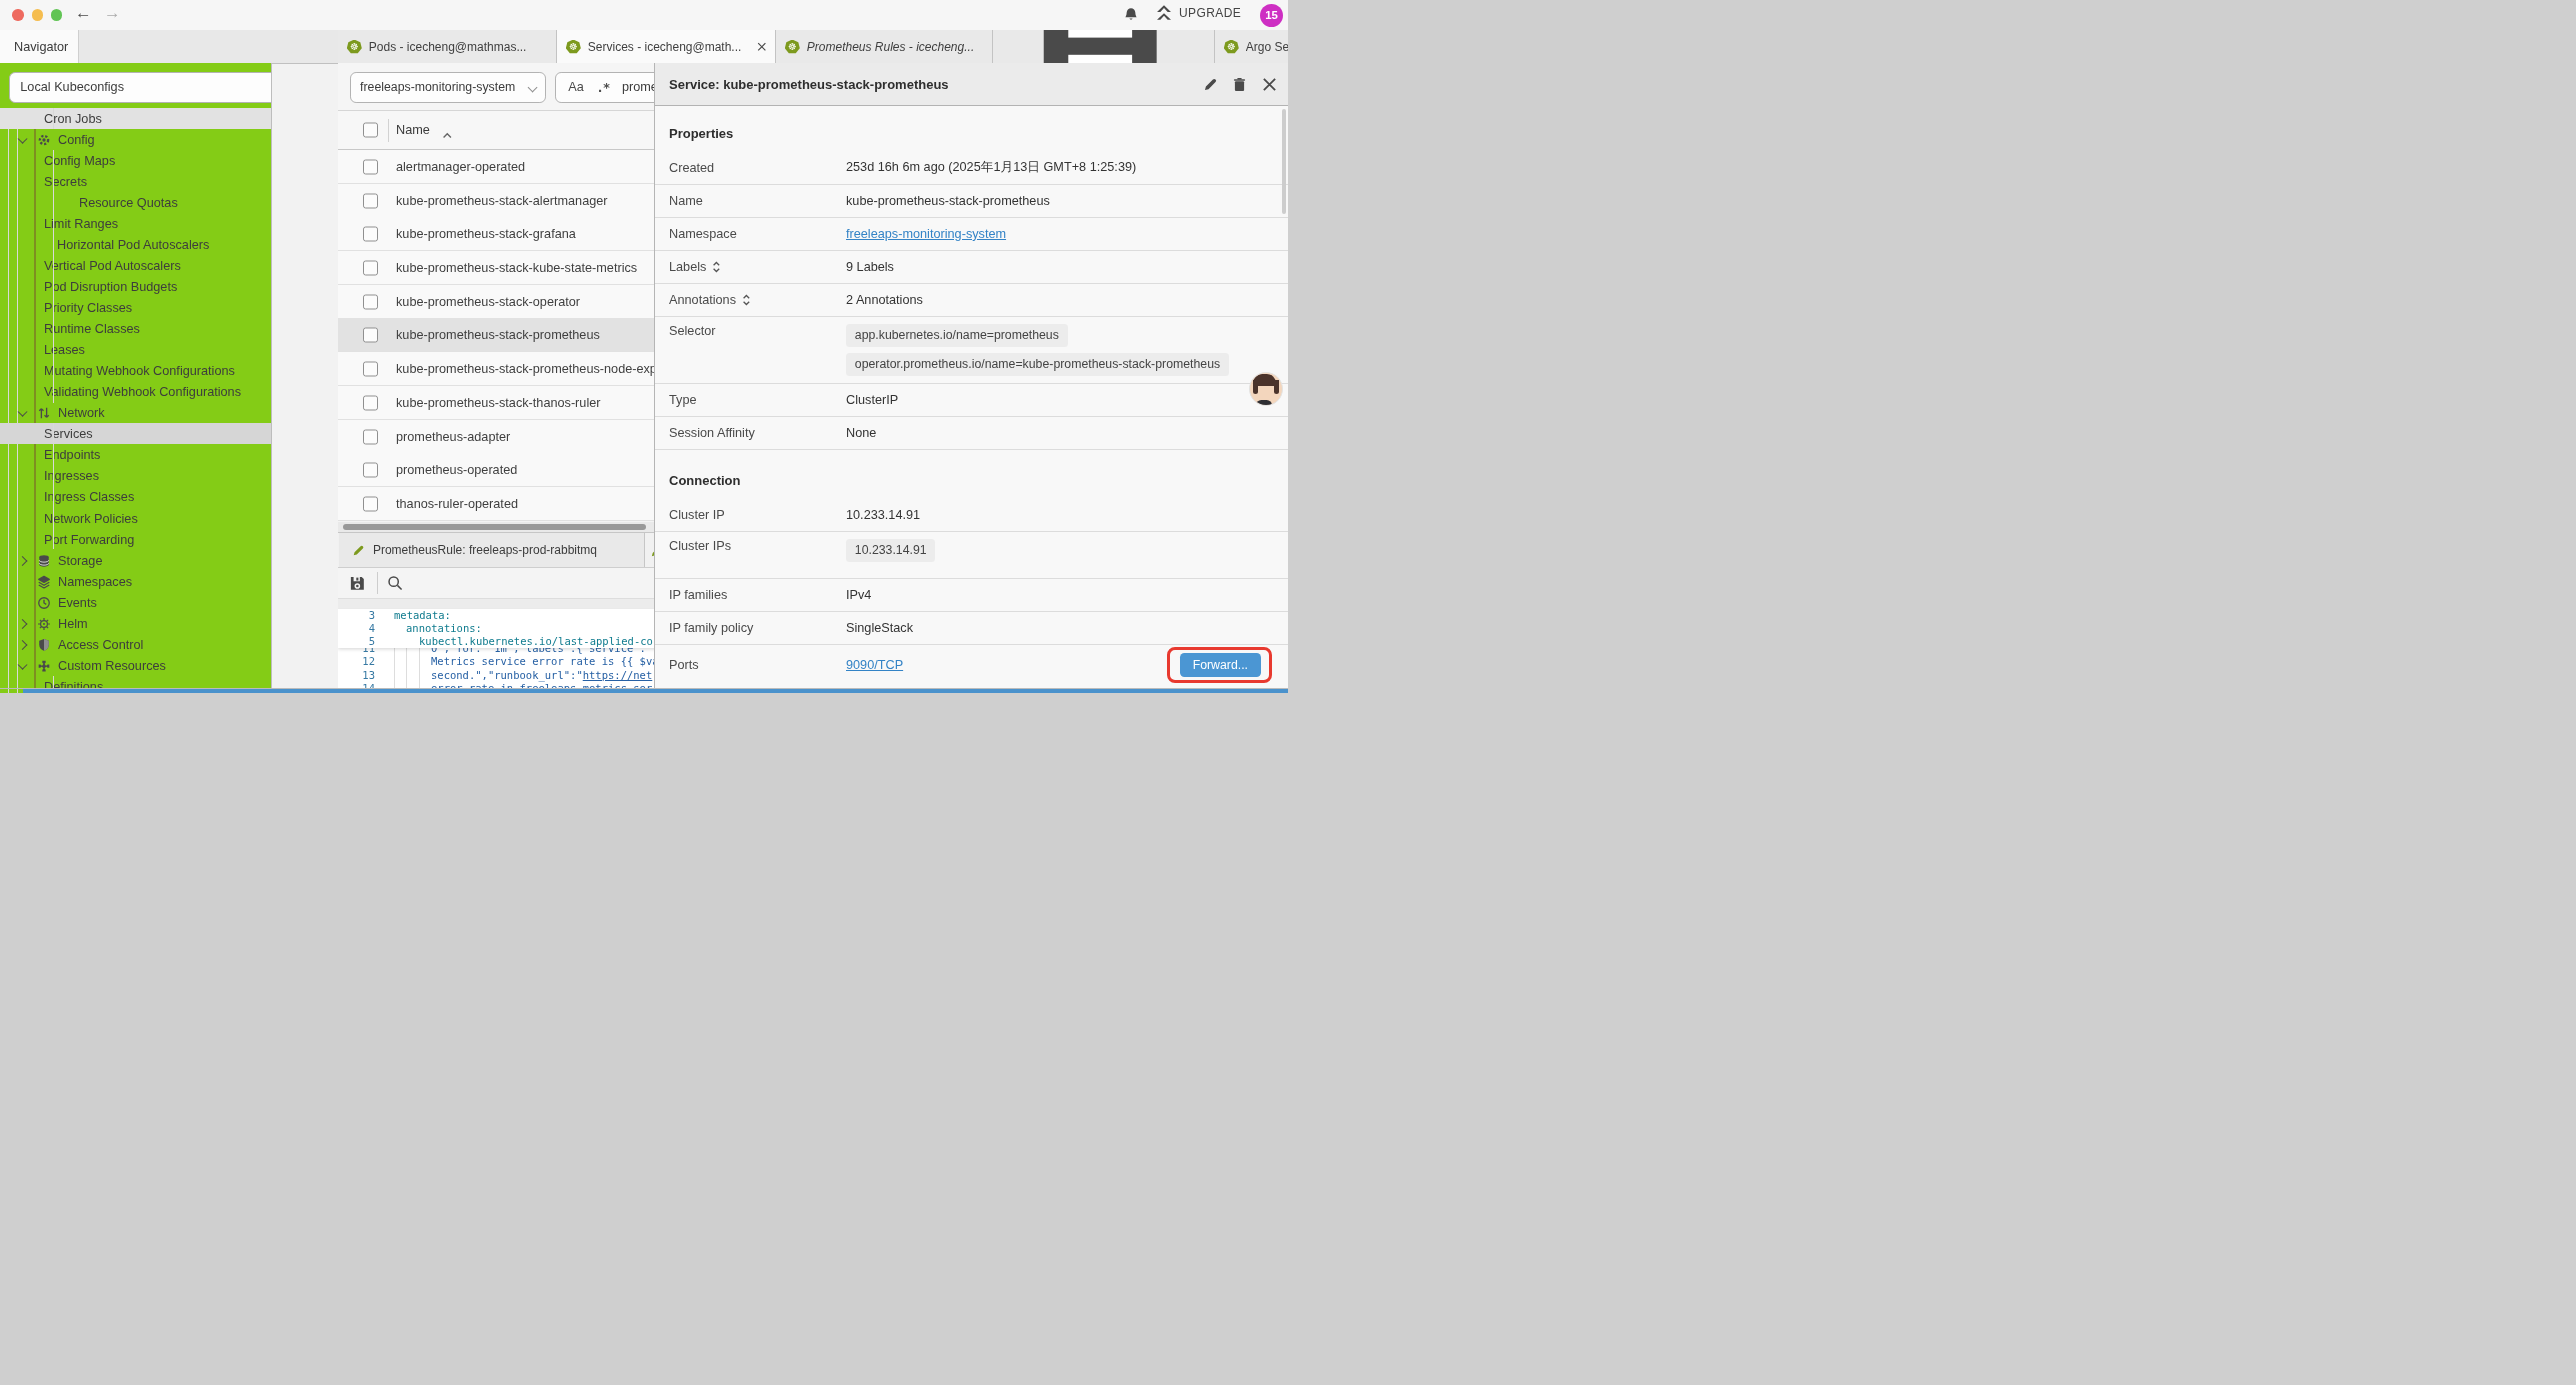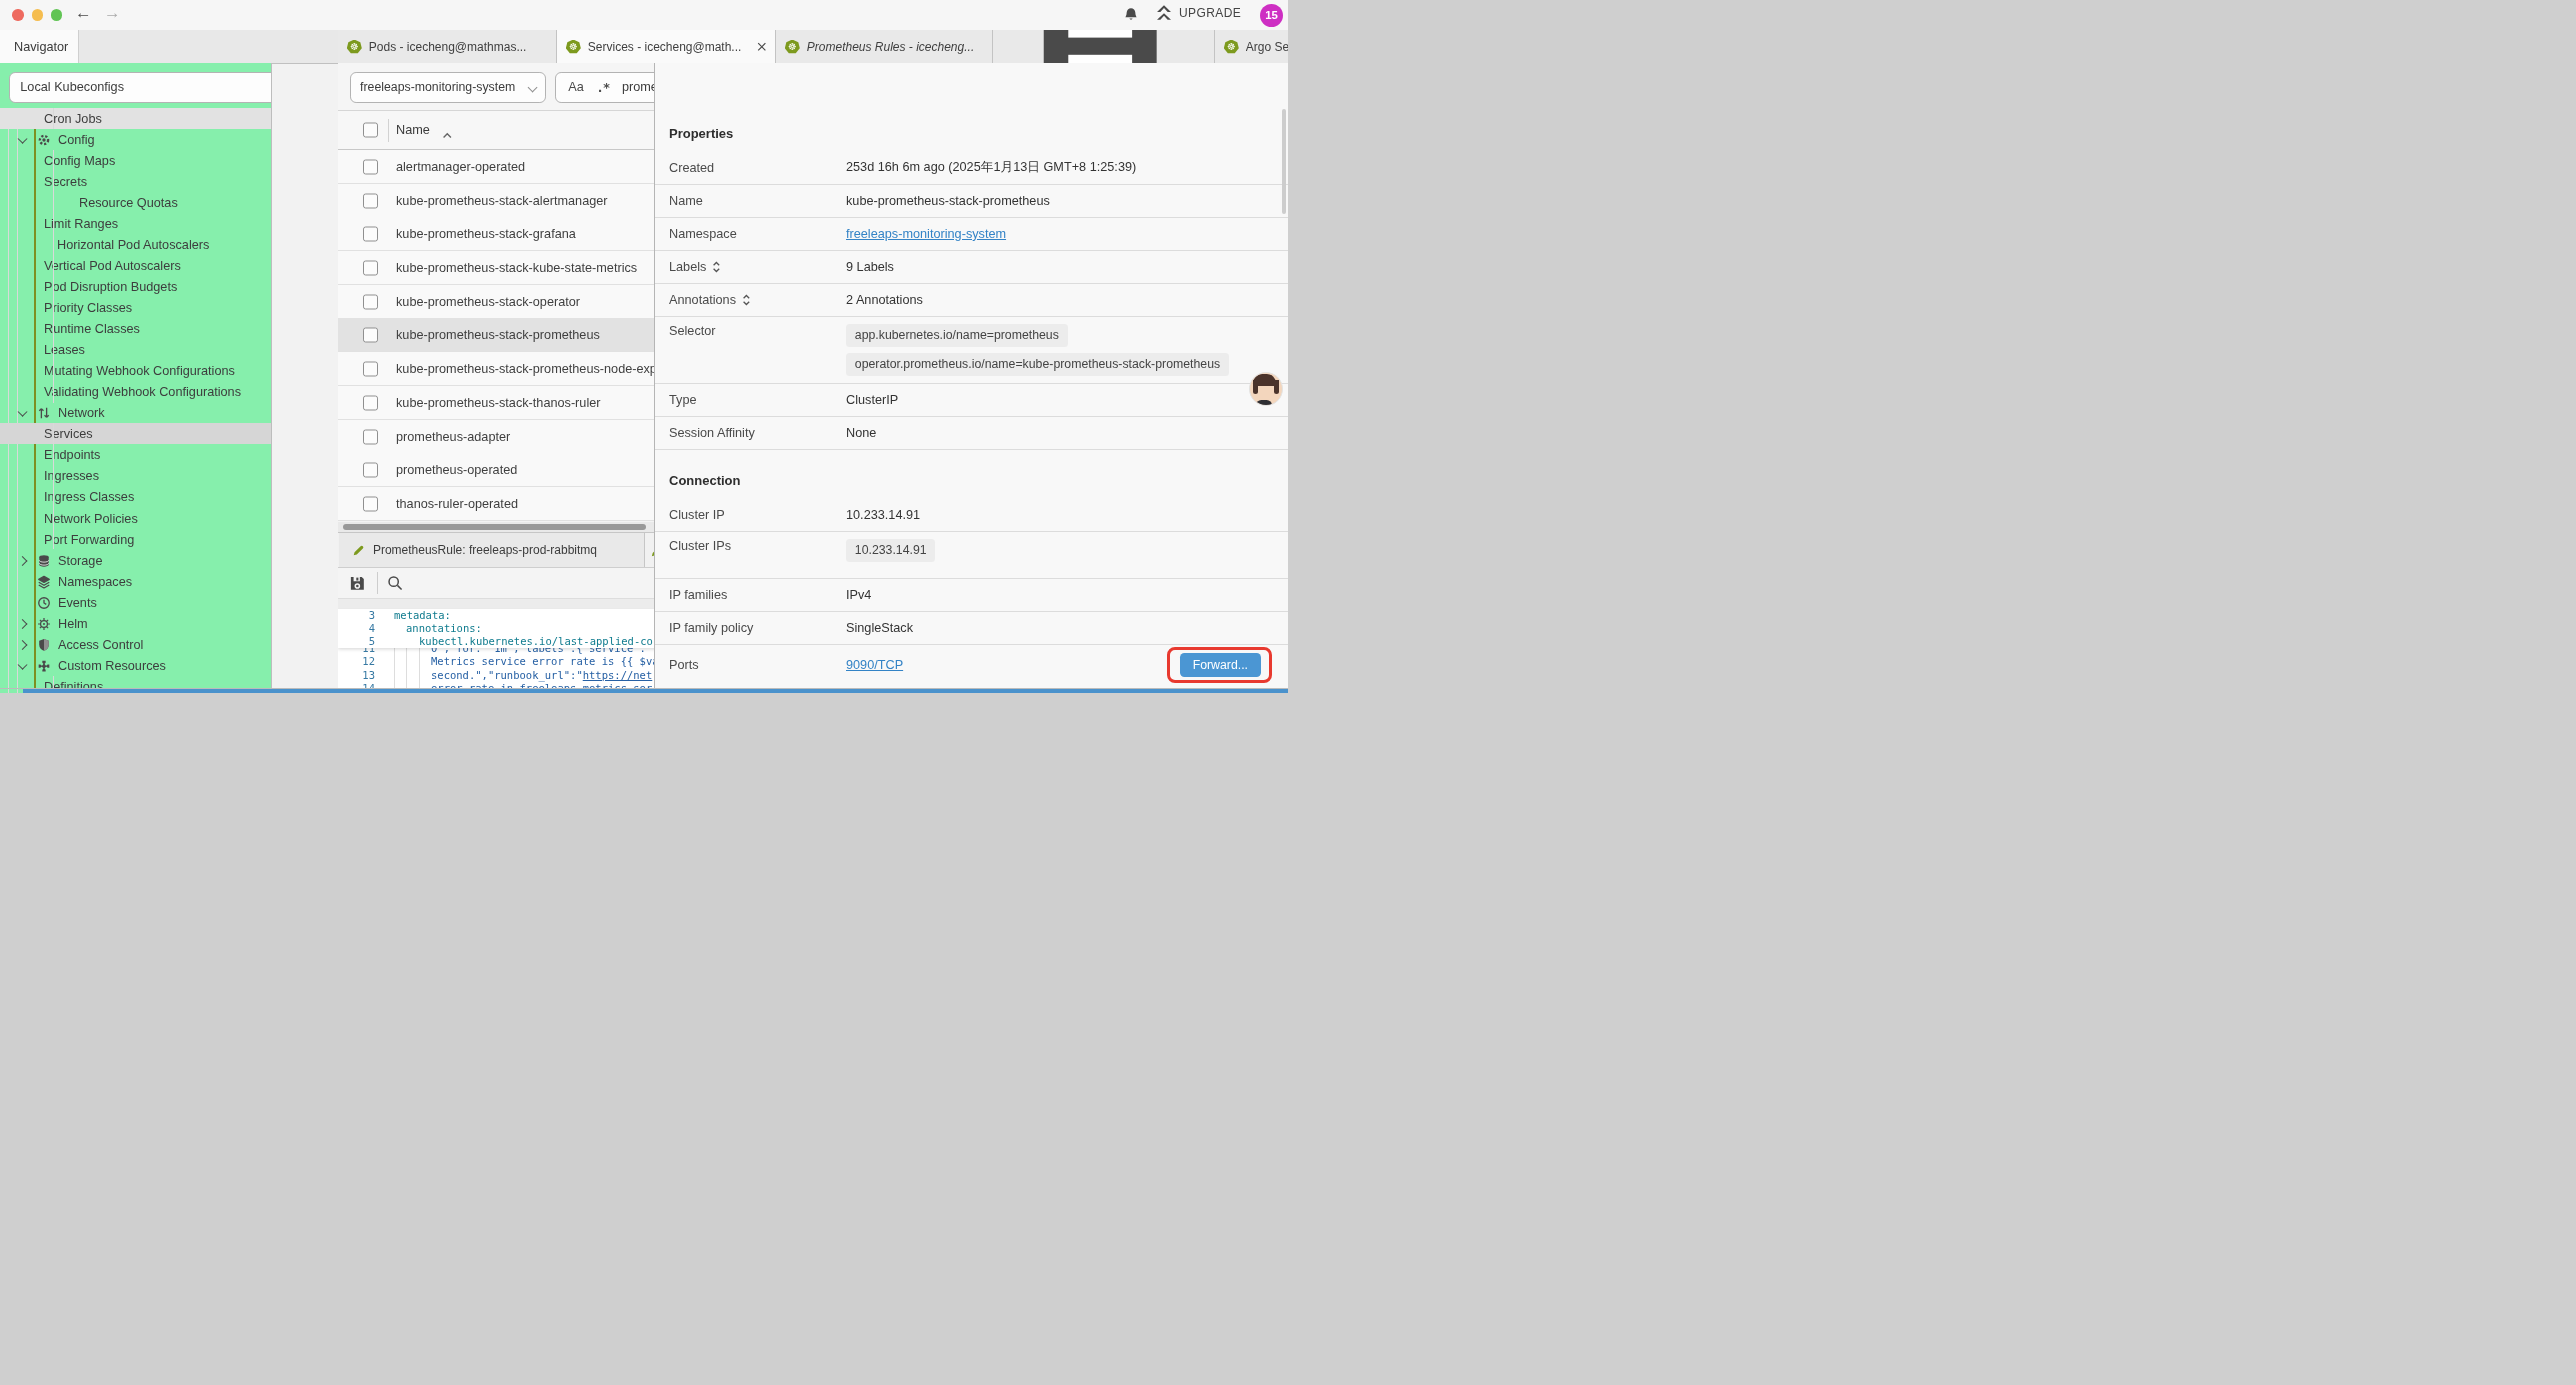--- a/index.html
+++ b/index.html
@@ -27,21 +27,21 @@
        padding:0 8.8px;overflow:hidden;flex:none;}
   .tab.active{background:#fafafa;}
   .tlabel{font-size:12px;color:#3f3f3f;white-space:nowrap;overflow:hidden;margin-left:7px;flex:1;}
   .tlabel.it{font-style:italic;}
   .k8s{width:15px;height:14px;flex:none;background:#7d9a1e;display:flex;align-items:center;justify-content:center;
        color:#fff;font-size:9.6px;line-height:1;clip-path:polygon(50% 0%,90% 19%,100% 62%,73% 98%,27% 98%,0% 62%,10% 19%);}
   .tclose{width:9.6px;height:9.6px;flex:none;margin-left:5.3px;}
   .icn{display:inline-block;}
   .icn svg{display:block;width:100%;height:100%;}
   
-  #sidebar{position:absolute;left:0;top:63px;width:272px;height:630px;background:#86efac;border-right:0.9px solid #bdbdbd;box-sizing:border-box;overflow:hidden;}
+  #sidebar{position:absolute;left:0;top:63px;width:272px;height:630px;background:#84cc16;border-right:0.9px solid #bdbdbd;box-sizing:border-box;overflow:hidden;}
   #kubeconfig-select{position:absolute;left:8.8px;top:8.8px;width:284px;height:31px;background:#fdfdfd;border:1.2px solid #b3b3b3;
         border-radius:6.1px;box-sizing:border-box;display:flex;align-items:center;padding:0 10.5px;font-size:12.7px;color:#3c3c3c;}
   #kubeconfig-select .chev{position:static;transform:rotate(45deg);margin-left:auto;border-color:#8f8f8f;}
   #sidebar-search{position:absolute;left:308px;top:16px;width:16.7px;height:16.7px;}
   .guide{position:absolute;width:0.9px;background:#d9d9d9;}
   #guide-olive{position:absolute;left:34px;top:45px;bottom:0;width:1.8px;background:#7e8f21;}
   .trow{position:absolute;left:0;width:330px;height:21px;}
   .trow.hl{background:#e2e2e2;}
   .trow.sel{background:#d6d6d6;}
   .tlbl{position:absolute;top:50%;transform:translateY(-50%);font-size:12.7px;color:#3d3d3d;white-space:nowrap;}
@@ -452,20 +452,34 @@
         <div id="clip-block">
           <div class="eline" style="top: -6.1px;"><span class="enum">11</span><span class="etext" style="left: 93px;"><span class="tok-val">0", for: "1m", labels :{ service : </span></span></div>
         </div>
         <div class="eline" style="top: 46px; padding-left: 29px;"><span class="enum">12</span><span class="etext" style="left: 93px;"><span class="tok-val">Metrics service error rate is {{ $va</span></span></div>
         <div class="eline" style="top: 60px;"><span class="enum">13</span><span class="etext" style="left: 93px;"><span class="tok-val">second.","runbook_url":"</span><span class="tok-link">https://net</span></span></div>
         <div class="eline" style="top: 73px;"><span class="enum">14</span><span class="etext" style="left: 93px;"><span class="tok-val">error rate in freeleaps metrics ser</span></span></div>
       </div>
   </div>
 
   <div id="detail">
+    <div id="detail-header">
+      <div id="detail-title">Service: kube-prometheus-stack-prometheus</div>
+      <span id="edit-icon" class="hdr-icn icn"><span class="icn"><svg viewBox="0 0 16 16">
+              <path d="M2.1 13.9l1-3.7 7.5-7.5a1.95 1.95 0 0 1 2.76 2.76l-7.5 7.5z" fill="#4a4a4a"></path>
+            </svg></span></span>
+      <span id="delete-icon" class="hdr-icn icn"><span class="icn"><svg viewBox="0 0 16 16" fill="#4a4a4a">
+              <rect x="3.1" y="4.4" width="9.8" height="10.6" rx="1.2"></rect>
+              <rect x="2" y="2.4" width="12" height="1.6" rx=".8"></rect>
+              <rect x="5.6" y="1" width="4.8" height="1.7" rx=".8"></rect>
+            </svg></span></span>
+      <span id="close-panel-icon" class="hdr-icn icn"><span class="icn"><svg viewBox="0 0 12 12" stroke="#4a4a4a" stroke-width="1.5" fill="none">
+              <path d="M1.5 1.5l9 9M10.5 1.5l-9 9"></path>
+            </svg></span></span>
+    </div>
     <div id="detail-body">
         <div class="dheading">Properties</div>
         <div class="drow">
           <div class="dlabel">
             <span>Created</span>
           </div>
           <span class="dvalue">253d 16h 6m ago (2025年1月13日 GMT+8 1:25:39)</span>
         </div>
         <div class="drow">
           <div class="dlabel">

